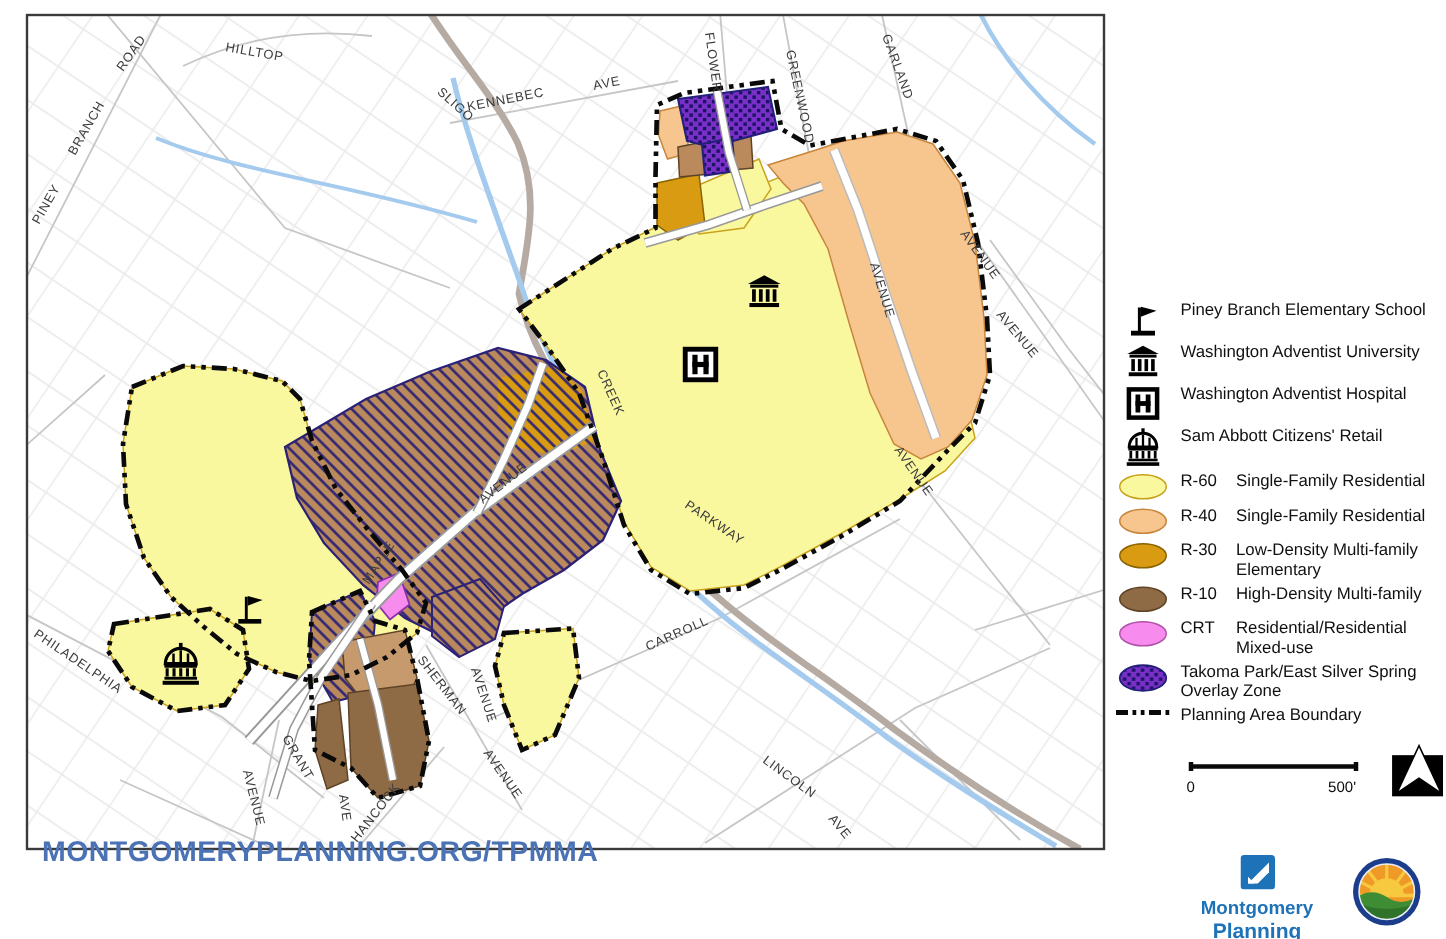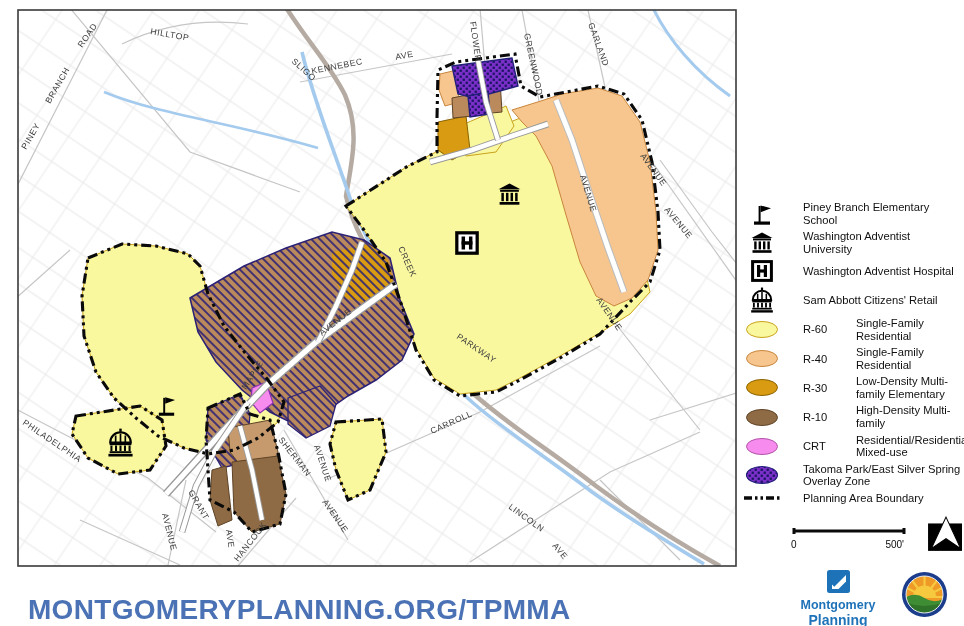--- a/index.html
+++ b/index.html
@@ -3,28 +3,28 @@
 <meta charset="utf-8">
 <style>
   html,body{margin:0;padding:0}
   body{width:964px;height:626px;position:relative;background:#fff;overflow:hidden;
        font-family:"Liberation Sans",sans-serif;-webkit-font-smoothing:antialiased}
   .map-wrap{position:absolute;left:0;top:0}
   svg text.sl{font-family:"Liberation Sans",sans-serif;font-size:8.6px;fill:#3c3c3c;letter-spacing:.6px}
   
   .legend{position:absolute;left:744px;top:201px;width:218px;display:flex;flex-direction:column;
           gap:4px;font-size:11.2px;color:#101010;line-height:1.12;font-weight:normal}
-  .lrow{display:flex;align-items:center;gap:23px}
+  .lrow{display:flex;align-items:flex-start;gap:7px}
   .lrow .ic{flex:0 0 36px;display:flex;justify-content:center;align-items:center}
   .lrow .lab{flex:1}
   .zrow .code{flex:0 0 30px}
   .sw{display:block}
   .scalebar-row{margin-top:8px;display:flex;align-items:flex-end}
   
-  .footer-url{position:absolute;left:28px;top:594px;font-size:28px;font-weight:bold;
+  .footer-url{position:absolute;left:28px;top:558px;font-size:19px;font-weight:bold;
               color:#4a72b5;letter-spacing:.3px}
   .brand{position:absolute;left:800px;top:570px;width:76px;text-align:center;color:#1e72b8;
          font-weight:bold;font-size:12.5px;line-height:1.1}
   .brand .logo{margin:0 auto 2px auto;width:23px;height:23px}
   .seal{position:absolute;left:901px;top:571px}
 </style>
 </head>
 <body>
 
 <div class="map-wrap">

